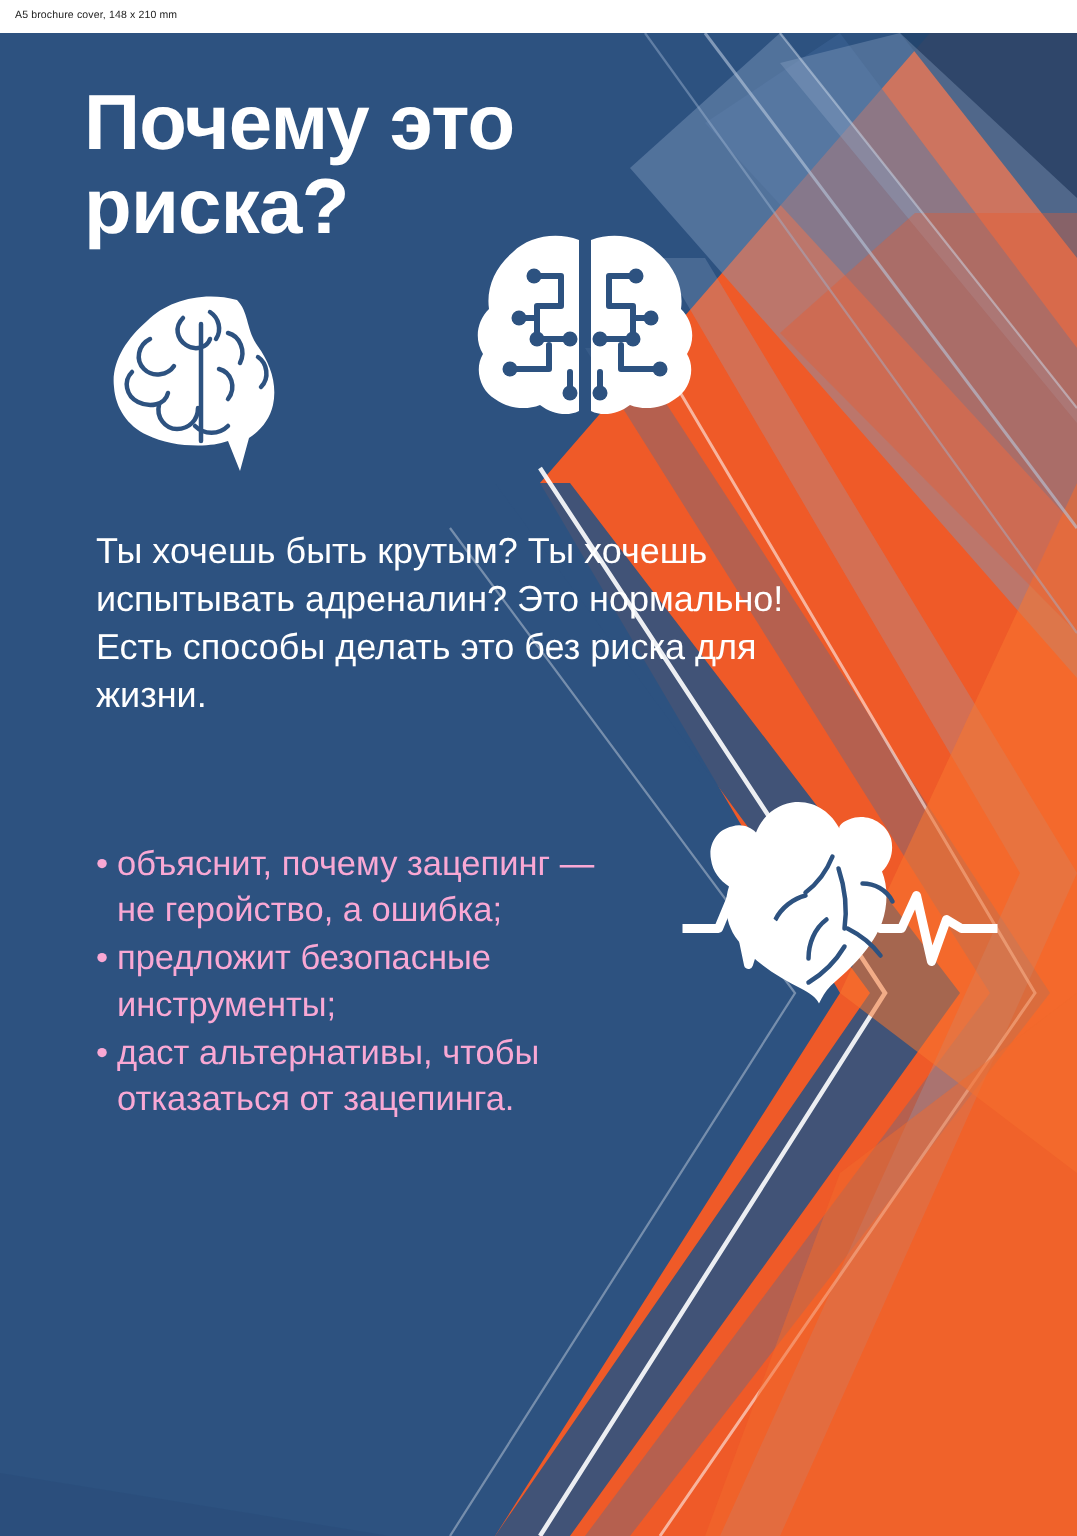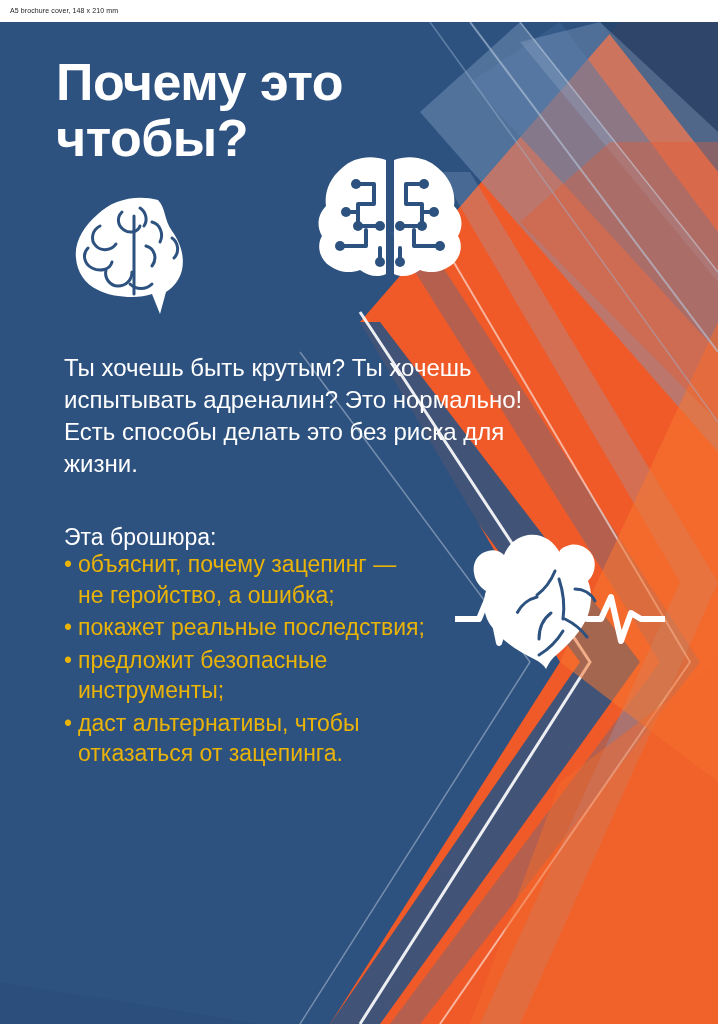--- a/index.html
+++ b/index.html
@@ -88,23 +88,23 @@
   .list-head {
     position: absolute;
     left: 64px; top: 500px;
     color: #ffffff;
     font-size: 23px;
     line-height: 1.33;
   }
 
   .bullets {
     position: absolute;
-    left: 64px; top: 527px;
+    left: 64px; top: 538px;
     width: 400px;
-    color: #eab308;
+    color: #f9a8d4;
     font-size: 23px;
     line-height: 1.33;
     list-style: none;
   }
   .bullets li {
     margin-bottom: 2px;
     padding-left: 14px;
     position: relative;
     white-space: pre-line;
   }
@@ -149,21 +149,21 @@
       <line x1="470" y1="0" x2="718" y2="330" stroke="#b9c9de" stroke-width="2" opacity="0.6"></line>
       <line x1="520" y1="0" x2="718" y2="250" stroke="#cfdbea" stroke-width="1.5" opacity="0.5"></line>
       <line x1="430" y1="0" x2="718" y2="400" stroke="#9fb5d2" stroke-width="1.5" opacity="0.45"></line>
 
       <polygon points="0,1002 0,960 260,1002" fill="#2a4d79" opacity="0.6"></polygon>
     </svg>
   </div>
 
   <div class="content">
 
-    <h1 class="title">Почему это чтобы?</h1>
+    <h1 class="title">Почему это риска?</h1>
 
     <div class="brain-anatomy">
       <svg viewBox="0 0 190 130">
         <g fill="#ffffff">
           <path d="M96 8C74 2 50 8 36 22 22 34 12 50 14 66c1 14 9 26 22 32 10 5 22 7 34 7 8 0 14-1 20-3l8 20 6-22c8-5 14-13 16-22 3-14-2-28-10-39C102 28 104 16 96 8z"></path>
         </g>
         <g fill="none" stroke="#2d5280" stroke-width="3" stroke-linecap="round">
           <path d="M60 20c-6 6-4 14 2 18s14 2 16-4"></path>
           <path d="M38 34c-8 4-10 14-4 20s16 4 20-2"></path>
           <path d="M26 56c-6 6-4 16 4 20s18 2 20-6"></path>
@@ -206,26 +206,24 @@
           <circle cx="122" cy="76" r="5"></circle>
             <circle cx="140" cy="96" r="5"></circle>
           <circle cx="100" cy="112" r="5"></circle>
             <circle cx="100" cy="76" r="5"></circle>
         </g>
       </svg>
     </div>
 
     <p class="lead">Ты хочешь быть крутым? Ты хочешь испытывать адреналин? Это нормально! Есть способы делать это без риска для жизни.</p>
 
-    <div class="list-head">Эта брошюра:</div>
 
     <ul class="bullets">
       <li>объяснит, почему зацепинг —
 не геройство, а ошибка;</li>
-      <li>покажет реальные последствия;</li>
       <li>предложит безопасные инструменты;</li>
       <li>даст альтернативы, чтобы отказаться от зацепинга.</li>
     </ul>
 
     <div class="heart-ecg">
       <svg viewBox="0 0 210 165">
         <g fill="#ffffff">
           <path d="M105 26c-6-12-18-20-32-18-12 2-20 10-24 20-4-4-10-6-16-4-10 2-16 12-14 22 1 8 6 14 12 18-4 12-2 26 6 36 10 14 26 24 42 32 6 3 10 6 12 10 2-4 4-8 8-12 14-12 28-26 34-42 4-12 4-24 0-34 6-6 8-14 6-22-3-10-14-16-24-14-8 2-12 6-10 8z"></path>
         </g>
         <g fill="none" stroke="#2d5280" stroke-width="3" stroke-linecap="round">

